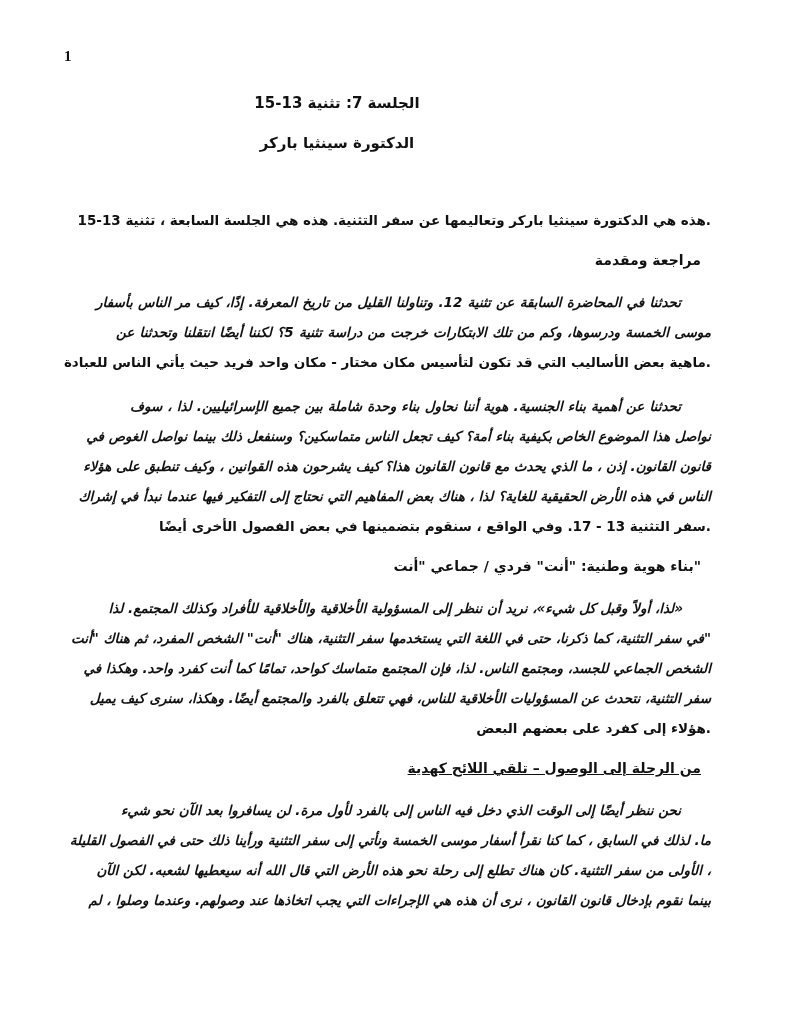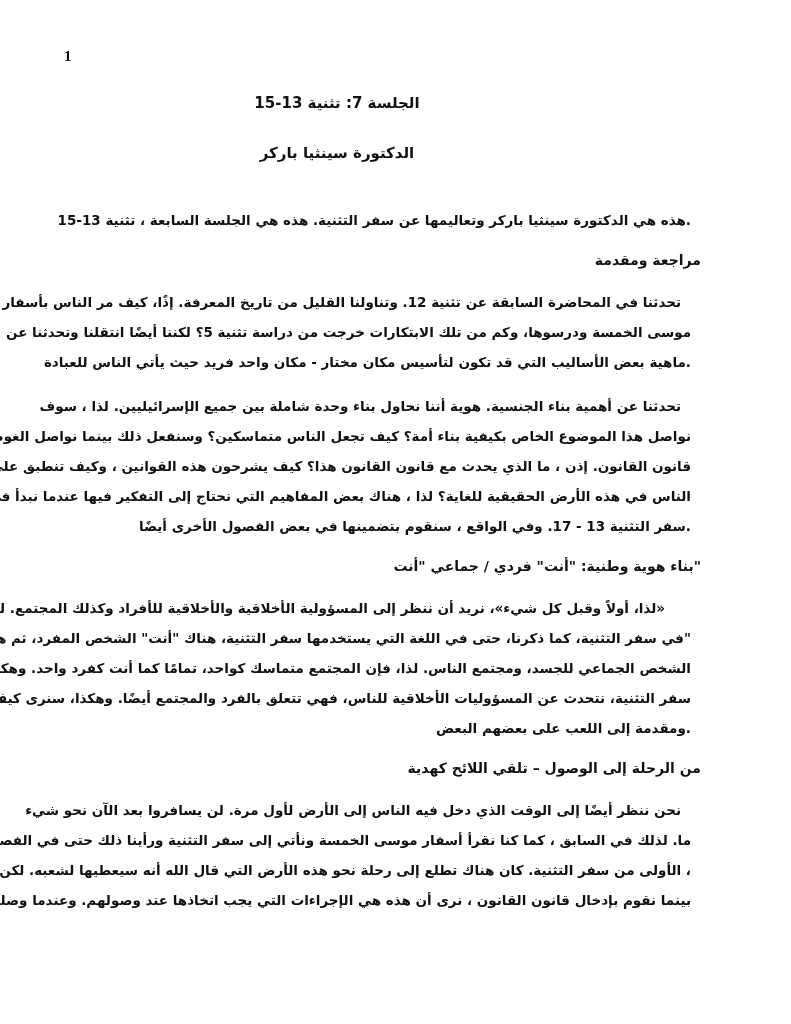--- a/index.html
+++ b/index.html
@@ -26,35 +26,36 @@
   .title {
     position: absolute;
     left: 0;
     width: 674px;
     text-align: center;
     direction: rtl;
     font-weight: bold;
     font-size: 15px;
   }
   .title.t1 { top: 94px; }
-  .title.t2 { top: 144px; }
+  .title.t2 { top: 134px; }
   .line {
     position: absolute;
-    right: 100px;
+    right: 80px;
     direction: rtl;
     text-align: right;
     font-size: 13.5px;
     font-weight: bold;
     white-space: nowrap;
     letter-spacing: -0.2px;
   }
   .line.just {
     left: 116px;
     text-align: justify;
     text-align-last: justify;
+    font-style: italic;
   }
   .heading {
     position: absolute;
     right: 90px;
     direction: rtl;
     text-align: center;
     font-size: 14px;
     font-weight: bold;
     white-space: nowrap;
   }
@@ -76,25 +77,25 @@
   <div class="line" style="top:354px;text-align:center;">.ماهية بعض الأساليب التي قد تكون لتأسيس مكان مختار - مكان واحد فريد حيث يأتي الناس للعبادة</div>
 
   <div class="line just" style="top:398px; left:130px; right:110px;">تحدثنا عن أهمية بناء الجنسية. هوية أننا نحاول بناء وحدة شاملة بين جميع الإسرائيليين. لذا ، سوف</div>
   <div class="line just" style="top:428px;">نواصل هذا الموضوع الخاص بكيفية بناء أمة؟ كيف تجعل الناس متماسكين؟ وسنفعل ذلك بينما نواصل الغوص في</div>
   <div class="line just" style="top:458px;">قانون القانون. إذن ، ما الذي يحدث مع قانون القانون هذا؟ كيف يشرحون هذه القوانين ، وكيف تنطبق على هؤلاء</div>
   <div class="line just" style="top:488px;">الناس في هذه الأرض الحقيقية للغاية؟ لذا ، هناك بعض المفاهيم التي نحتاج إلى التفكير فيها عندما نبدأ في إشراك</div>
   <div class="line" style="top:518px;">.سفر التثنية 13 - 17. وفي الواقع ، سنقوم بتضمينها في بعض الفصول الأخرى أيضًا</div>
 
   <div class="heading" style="top:558px;">"بناء هوية وطنية: "أنت" فردي / جماعي "أنت</div>
 
-  <div class="line just" style="top:600px; left:116px; right:126px;">«لذا، أولاً وقبل كل شيء»، نريد أن ننظر إلى المسؤولية الأخلاقية والأخلاقية للأفراد وكذلك المجتمع. لذا</div>
+  <div class="line just" style="top:600px; left:116px; right:108px;">«لذا، أولاً وقبل كل شيء»، نريد أن ننظر إلى المسؤولية الأخلاقية والأخلاقية للأفراد وكذلك المجتمع. لذا</div>
   <div class="line just" style="top:630px;">"في سفر التثنية، كما ذكرنا، حتى في اللغة التي يستخدمها سفر التثنية، هناك "أنت" الشخص المفرد، ثم هناك "أنت</div>
   <div class="line just" style="top:660px;">الشخص الجماعي للجسد، ومجتمع الناس. لذا، فإن المجتمع متماسك كواحد، تمامًا كما أنت كفرد واحد. وهكذا في</div>
   <div class="line just" style="top:690px;">سفر التثنية، نتحدث عن المسؤوليات الأخلاقية للناس، فهي تتعلق بالفرد والمجتمع أيضًا. وهكذا، سنرى كيف يميل</div>
-  <div class="line" style="top:720px;">.ومقدمة إلى اللعب على بعضهم البعض</div>
+  <div class="line" style="top:720px;">.هؤلاء إلى كفرد على بعضهم البعض</div>
 
-  <div class="heading" style="top:760px;">من الرحلة إلى الوصول – تلقي اللائح كهدية</div>
+  <div class="heading" style="top:760px;text-decoration:underline;">من الرحلة إلى الوصول – تلقي اللائح كهدية</div>
 
-  <div class="line just" style="top:802px; left:130px; right:110px;">نحن ننظر أيضًا إلى الوقت الذي دخل فيه الناس إلى الأرض لأول مرة. لن يسافروا بعد الآن نحو شيء</div>
+  <div class="line just" style="top:802px; left:130px; right:110px;">نحن ننظر أيضًا إلى الوقت الذي دخل فيه الناس إلى بالفرد لأول مرة. لن يسافروا بعد الآن نحو شيء</div>
   <div class="line just" style="top:832px;">ما. لذلك في السابق ، كما كنا نقرأ أسفار موسى الخمسة ونأتي إلى سفر التثنية ورأينا ذلك حتى في الفصول القليلة</div>
   <div class="line just" style="top:862px; left:130px;">، الأولى من سفر التثنية. كان هناك تطلع إلى رحلة نحو هذه الأرض التي قال الله أنه سيعطيها لشعبه. لكن الآن</div>
   <div class="line just" style="top:892px;">بينما نقوم بإدخال قانون القانون ، نرى أن هذه هي الإجراءات التي يجب اتخاذها عند وصولهم. وعندما وصلوا ، لم</div>
 </div>
 
 </body></html>

